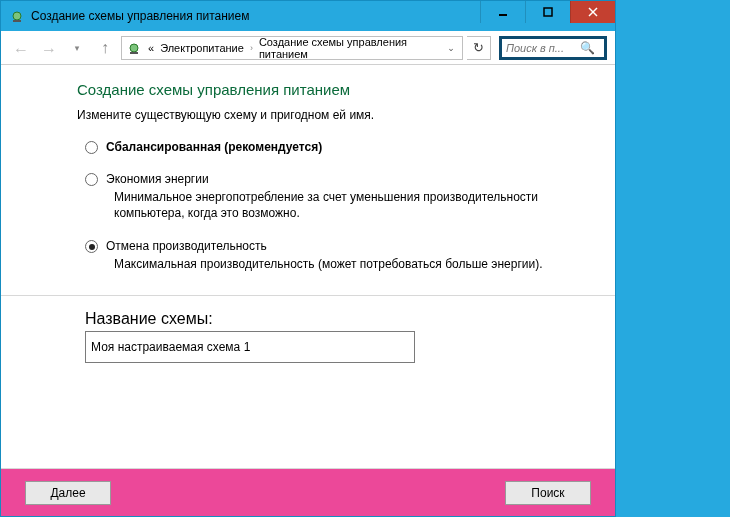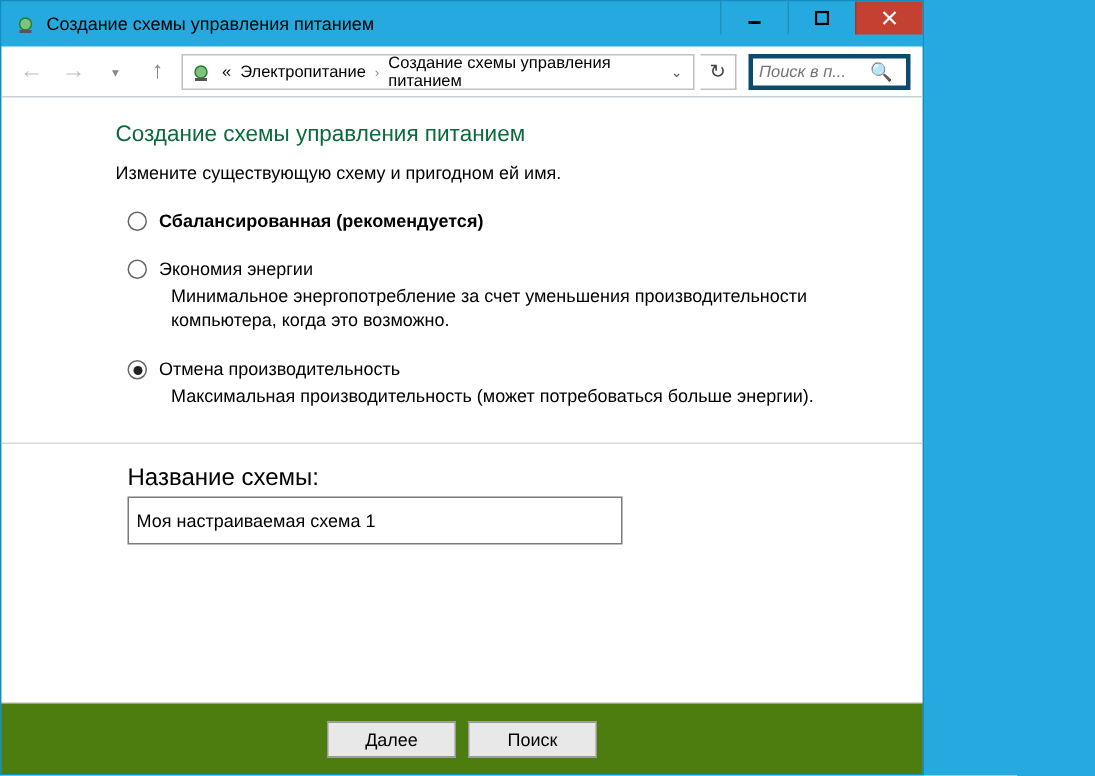--- a/index.html
+++ b/index.html
@@ -215,26 +215,26 @@
 .name-input {
   width: 330px;
   height: 22px;
   border: 1px solid #7a7a7a;
   padding: 15px 5px;
   font-size: 12px;
   font-family: inherit;
   outline: none;
 }
 .footer {
-  background: #4d7c0f;
+  background: #ec4899;
   border-top: 1px solid #d8d8d8;
   height: 48px;
   display: flex;
   align-items: center;
-  justify-content: center;
+  justify-content: space-between;
   padding: 0 24px;
   gap: 8px;
 }
 .btn {
   min-width: 86px;
   height: 24px;
   background: #e8e8e8;
   border: 1px solid #999;
   font-size: 12px;
   font-family: inherit;

